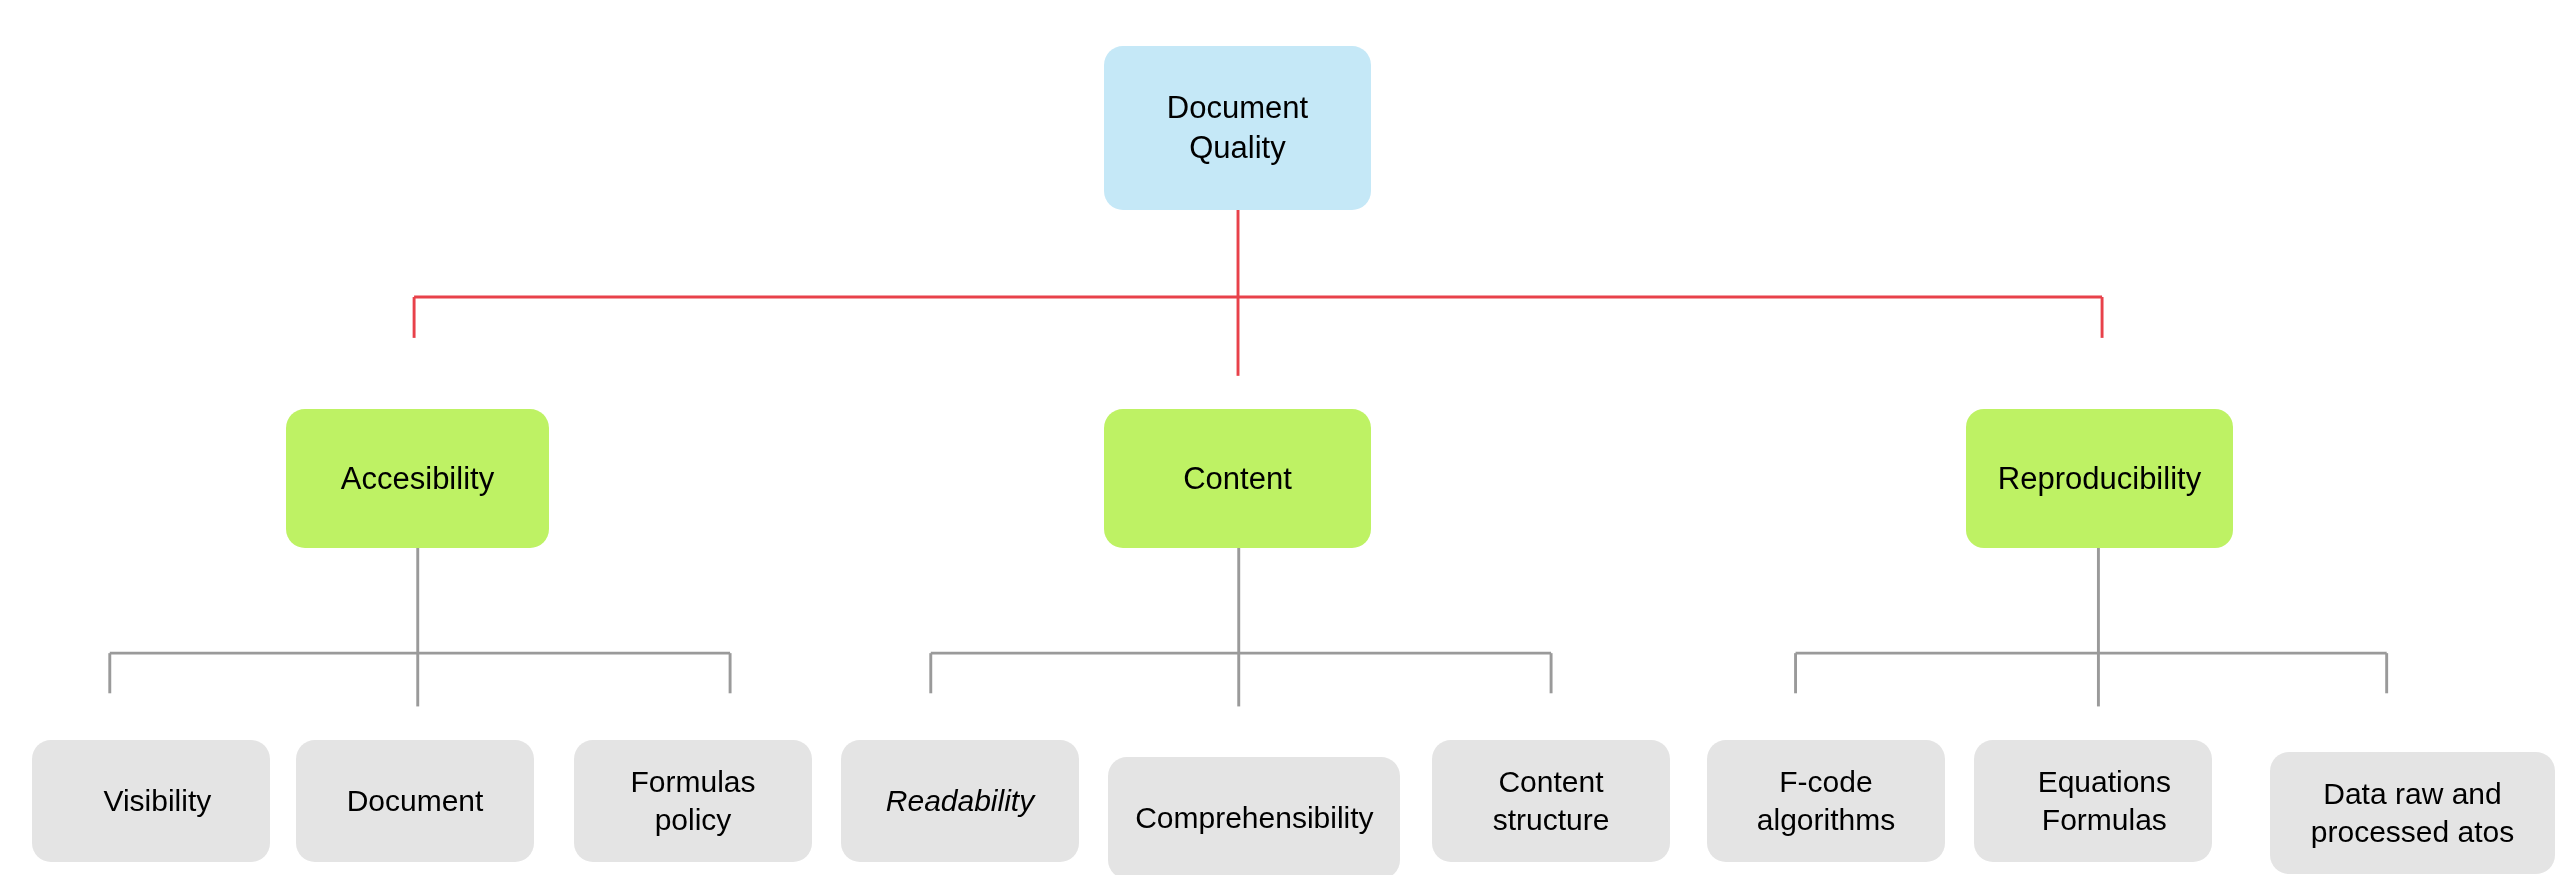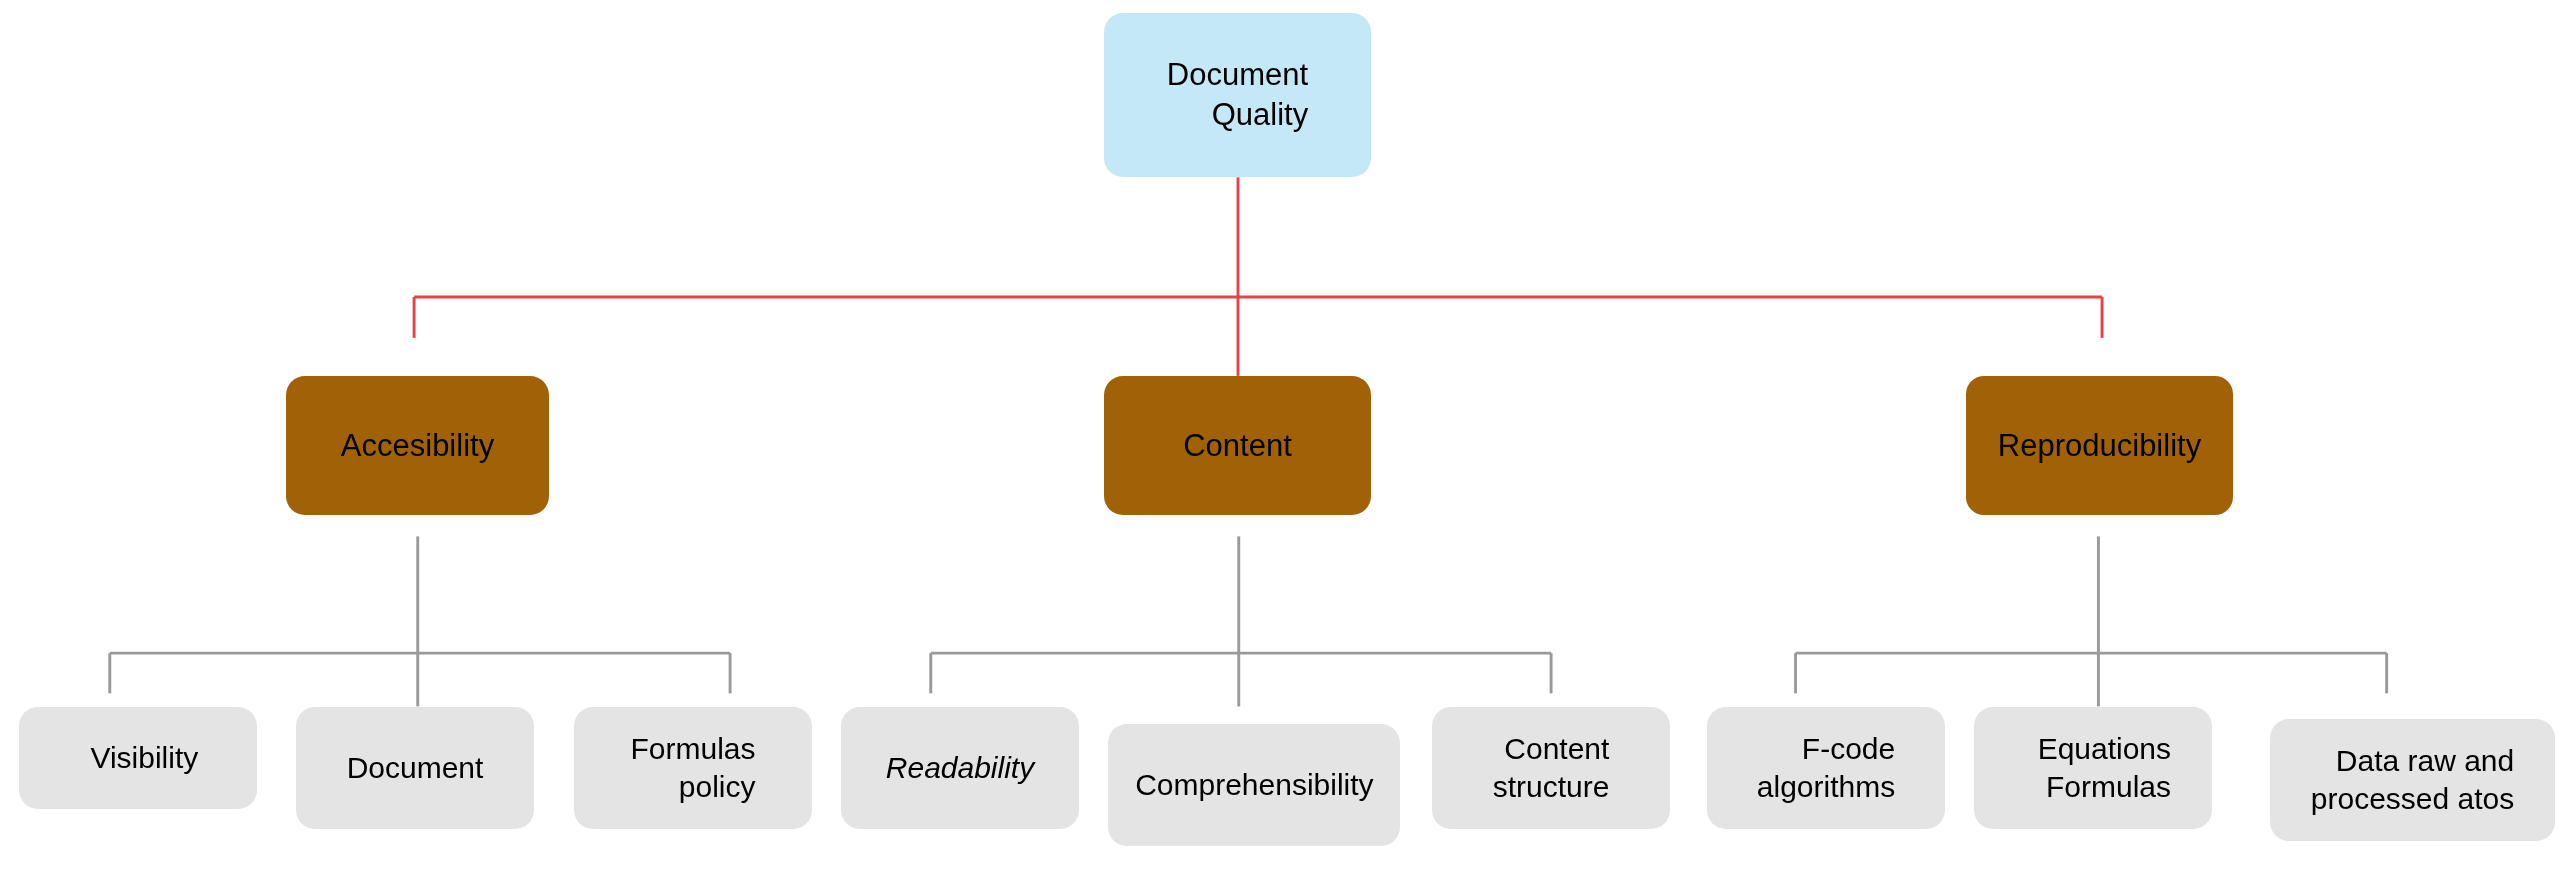--- a/index.html
+++ b/index.html
@@ -25,33 +25,34 @@
     width: 2576px;
     height: 875px;
     pointer-events: none;
   }
   .node {
     position: absolute;
     box-sizing: border-box;
     display: flex;
     align-items: center;
     justify-content: center;
-    text-align: right;
+    text-align: center;
     color: #000000;
     line-height: 1.28;
     white-space: pre-line;
     padding: 2.9px 7.3px;
+    margin-top: 33px;
   }
   .node-root {
     background: #c5e8f7;
     border-radius: 19px;
     font-size: 31px;
   }
   .node-branch {
-    background: #a16207;
+    background: #bef264;
     border-radius: 19px;
     font-size: 31px;
   }
   .node-leaf {
     background: #e4e4e4;
     border-radius: 19px;
     font-size: 30px;
   }
 </style>
 </head>
@@ -90,21 +91,21 @@
     </g>
   </svg>
 
   <div class="node node-root" style="left: 1104px; top: 13px; width: 267px; height: 164px;">Document
 Quality</div>
 
   <div class="node node-branch" style="left: 286px; top: 376px; width: 263px; height: 139px;">Accesibility</div>
   <div class="node node-branch" style="left: 1104px; top: 376px; width: 267px; height: 139px;">Content</div>
   <div class="node node-branch" style="left: 1966px; top: 376px; width: 267px; height: 139px; border-radius: 18px;">Reproducibility</div>
 
-  <div class="node node-leaf" style="left: 19px; top: 707px; width: 238px; height: 102px; padding-left: 20px;">Visibility</div>
+  <div class="node node-leaf" style="left: 32px; top: 707px; width: 238px; height: 122px; padding-left: 20px;">Visibility</div>
   <div class="node node-leaf" style="left: 296px; top: 707px; width: 238px; height: 122px;">Document</div>
   <div class="node node-leaf" style="left: 574px; top: 707px; width: 238px; height: 122px;">Formulas
 policy</div>
   <div class="node node-leaf" style="left: 841px; top: 707px; width: 238px; height: 122px; font-style: italic;">Readability</div>
   <div class="node node-leaf" style="left: 1108px; top: 724px; width: 292px; height: 122px; padding-left: 8px;">Comprehensibility</div>
   <div class="node node-leaf" style="left: 1432px; top: 707px; width: 238px; height: 122px;">Content
 structure</div>
   <div class="node node-leaf" style="left: 1707px; top: 707px; width: 238px; height: 122px;">F-code
 algorithms</div>
   <div class="node node-leaf" style="left: 1974px; top: 707px; width: 238px; height: 122px; padding-left: 30px;">Equations

